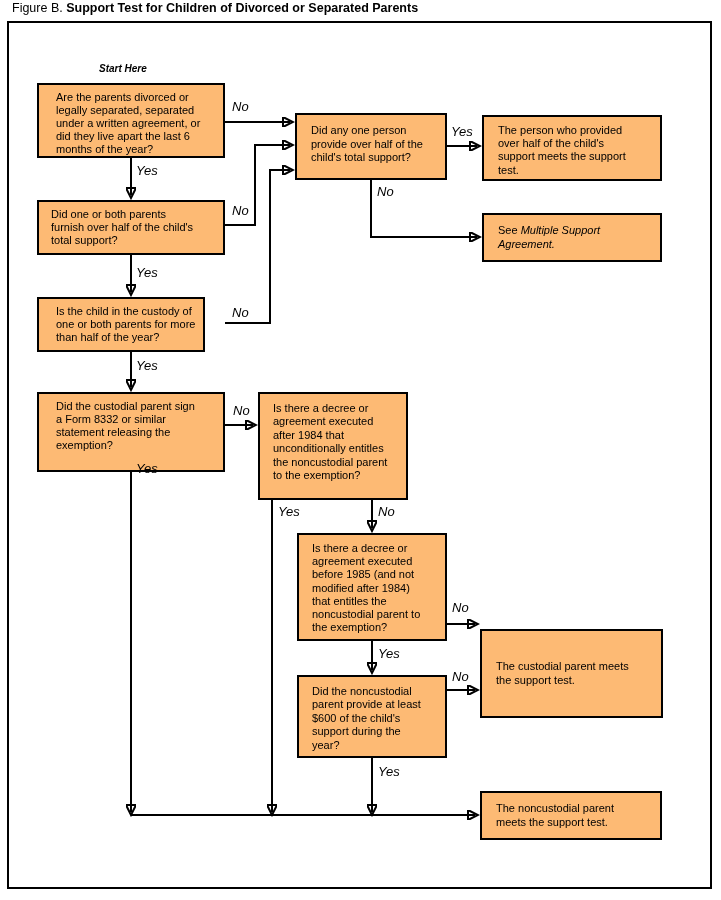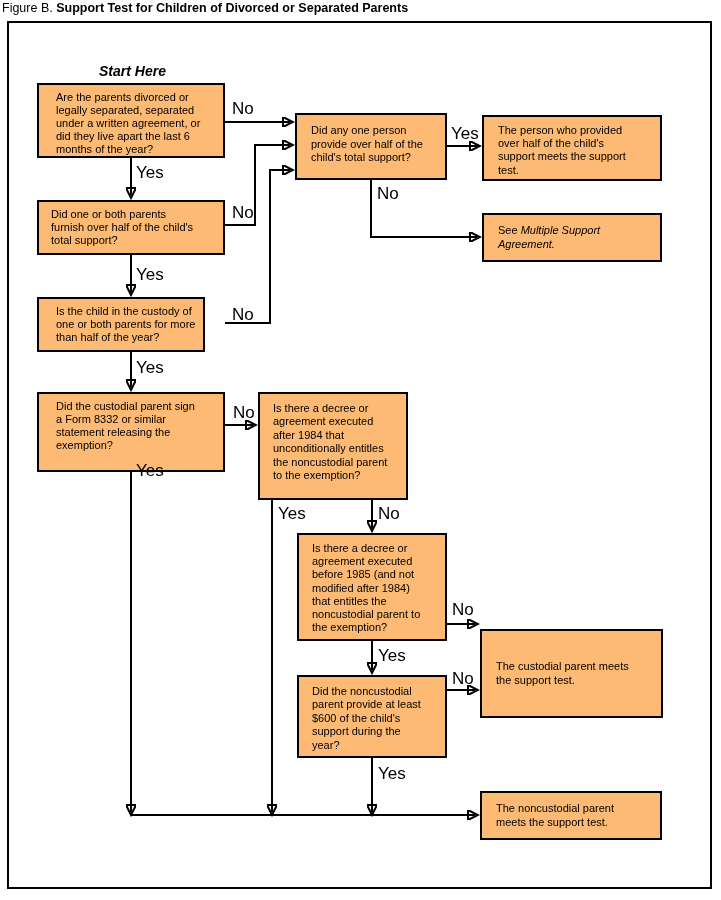--- a/index.html
+++ b/index.html
@@ -2,30 +2,30 @@
 <html><head>
 <meta charset="utf-8">
 <style>
   html,body{margin:0;padding:0;background:#fff;}
   .stage{
     position:relative;width:721px;height:900px;background:#fff;
     font-family:"Liberation Sans","DejaVu Sans",sans-serif;color:#000;
     overflow:hidden;
   }
   .fig-title{position:absolute;left:2px;top:1px;font-size:12.5px;white-space:nowrap;}
-  .fig-title .flabel{font-weight:normal;}
+  .fig-title .flabel{font-weight:normal;margin-left:10px;}
   .fig-title .ftext{font-weight:bold;margin-top:14px;}
   .frame{position:absolute;left:7px;top:21px;width:705px;height:868px;
     box-sizing:border-box;border:2px solid #000;background:#fff;}
   .box{
     position:absolute;box-sizing:border-box;border:2px solid #000;background:#fdba74;
     font-size:11px;line-height:12.9px;white-space:pre-line;
   }
-  .start{position:absolute;left:99px;top:63px;font-size:14px;font-weight:bold;font-style:italic;}
-  .elabel{position:absolute;font-size:17px;white-space:nowrap;}
+  .start{position:absolute;left:99px;top:63px;font-size:10px;font-weight:bold;font-style:italic;}
+  .elabel{position:absolute;font-size:13px;font-style:italic;white-space:nowrap;}
   svg.wires{position:absolute;left:0;top:0;pointer-events:none;}
   svg.wires path{fill:none;stroke:#000;stroke-width:2;}
   
   #b1{left:37px;top:83px;width:188px;height:75px;padding:6px 6px 0 17px;}
   #b2{left:37px;top:200px;width:188px;height:55px;padding:6px 6px 0 12px;}
   #b3{left:37px;top:297px;width:168px;height:55px;padding:6px 6px 0 17px;}
   #b4{left:37px;top:392px;width:188px;height:80px;padding:6px 6px 0 17px;}
   #b5{left:295px;top:113px;width:152px;height:67px;padding:9px 4px 16px 14px;line-height:13.5px;}
   #b6{left:482px;top:115px;width:180px;height:66px;padding:7px 4px 0 14px;line-height:13.2px;}
   #b7{left:482px;top:213px;width:180px;height:49px;padding:9px 4px 0 14px;line-height:13.5px;}

